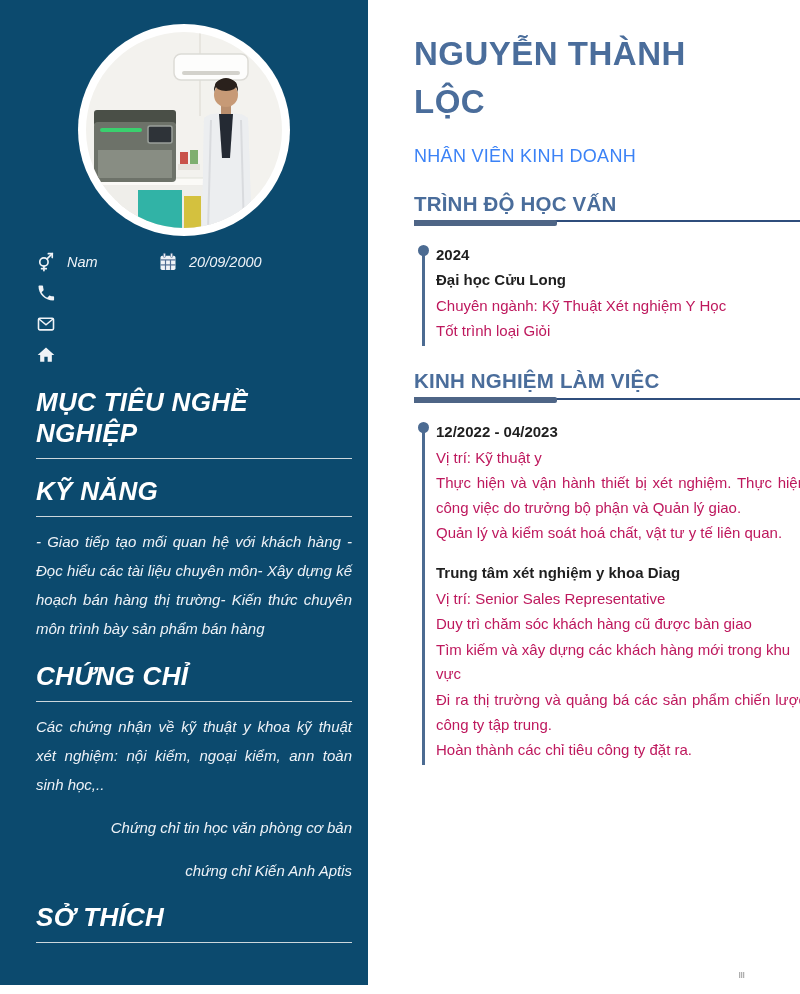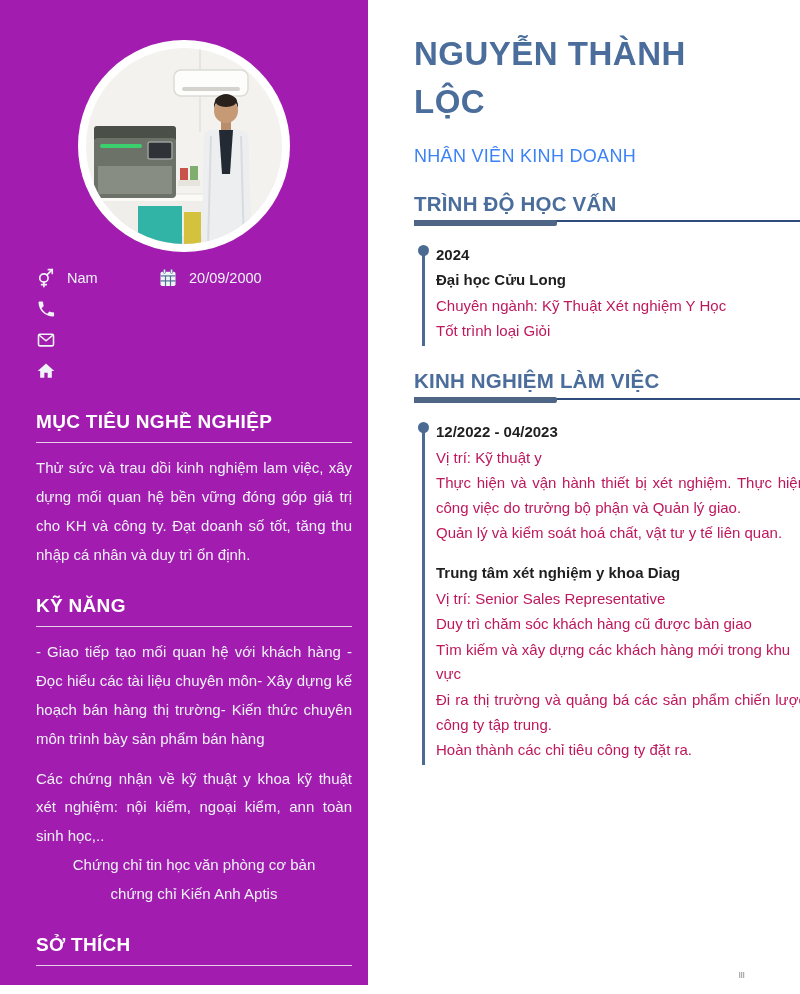--- a/index.html
+++ b/index.html
@@ -8,50 +8,51 @@
     width: 800px; height: 994px;
     font-family: "Liberation Sans", "DejaVu Sans", sans-serif;
     position: relative; overflow: hidden;
   }
   .page { position: relative; width: 800px; height: 994px; background: #ffffff; }
 
   
   .sidebar {
     position: absolute; left: 0; top: 0;
     width: 368px; height: 985px;
-    background: #a21caf;
-    padding-top: 40px;
+    background: #0c4a6e;
+    padding-top: 24px;
     color: #f0f3f7;
+    font-style: italic;
   }
   .photo { width: 212px; height: 212px; margin: 0 auto; }
   .photo svg { display: block; }
 
   .info { margin: 10px 20px 0 36px; }
   .info-row { display: flex; align-items: center; min-height: 31px; }
   .pair { display: flex; align-items: center; gap: 11px; }
   .pair.w1 { width: 122px; }
   .icn { width: 20px; height: 20px; flex: 0 0 20px; display: inline-flex; }
   .icn svg { width: 20px; height: 20px; }
   .ival { font-size: 14.5px; color: #eef2f7; }
 
   .sside { margin: 0 16px 0 36px; }
   .sside h2 {
-    margin-top: 25px;
-    font-size: 19px; font-weight: 700; letter-spacing: .3px;
+    margin-top: 17px;
+    font-size: 26px; font-weight: 700; letter-spacing: .3px;
     color: #ffffff;
     padding-bottom: 9px;
     border-bottom: 1.5px solid rgba(240,240,240,.85);
   }
   .sside p {
     margin-top: 11px;
     font-size: 15px; line-height: 1.93;
     text-align: justify;
     color: #eef2f7;
   }
-  .sside p.tight { margin-top: 0; text-align: center; }
+  .sside p.tight { margin-top: 14px; text-align: right; }
 
   
   .main {
     position: absolute; left: 388px; top: 0;
     width: 432px; height: 994px;
     padding: 30px 14px 16px 26px;
   }
   h1.name {
     font-size: 33px; font-weight: 700; line-height: 1.45;
     letter-spacing: .5px; color: #4a6d9b;
@@ -204,29 +205,29 @@
             <svg viewBox="0 0 24 24" fill="#f0f3f7">
               <path d="M10 20v-6h4v6h5v-8h3L12 3 2 12h3v8z"></path>
             </svg>
           </span>
         </div>
       </div>
     </div>
 
     <section class="sside">
       <h2>MỤC TIÊU NGHỀ NGHIỆP</h2>
-      <p>Thử sức và trau dồi kinh nghiệm lam việc, xây dựng mối quan hệ bền vững đóng góp giá trị cho KH và công ty. Đạt doanh số tốt, tăng thu nhập cá nhân và duy trì ổn định.</p>
     </section>
 
     <section class="sside">
       <h2>KỸ NĂNG</h2>
       <p>- Giao tiếp tạo mối quan hệ với khách hàng - Đọc hiểu các tài liệu chuyên môn- Xây dựng kế hoạch bán hàng thị trường- Kiến thức chuyên môn trình bày sản phẩm bán hàng</p>
     </section>
 
     <section class="sside">
+      <h2>CHỨNG CHỈ</h2>
       <p>Các chứng nhận về kỹ thuật y khoa kỹ thuật xét nghiệm: nội kiểm, ngoại kiểm, ann toàn sinh học,..</p>
       <p class="tight">Chứng chỉ tin học văn phòng cơ bản</p>
       <p class="tight">chứng chỉ Kiến Anh Aptis</p>
     </section>
 
     <section class="sside">
       <h2>SỞ THÍCH</h2>
 
     </section>
 

